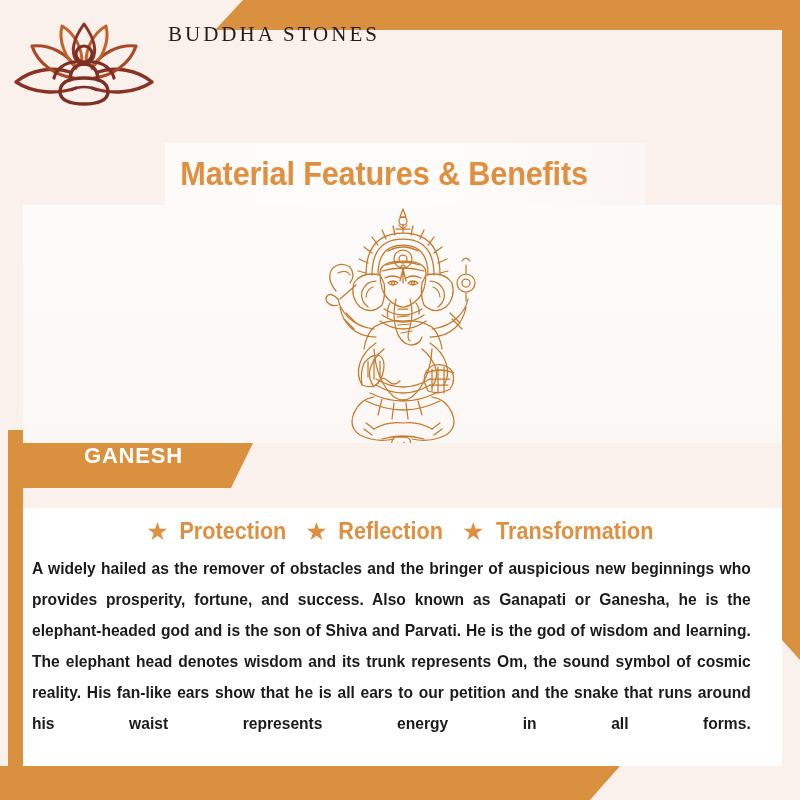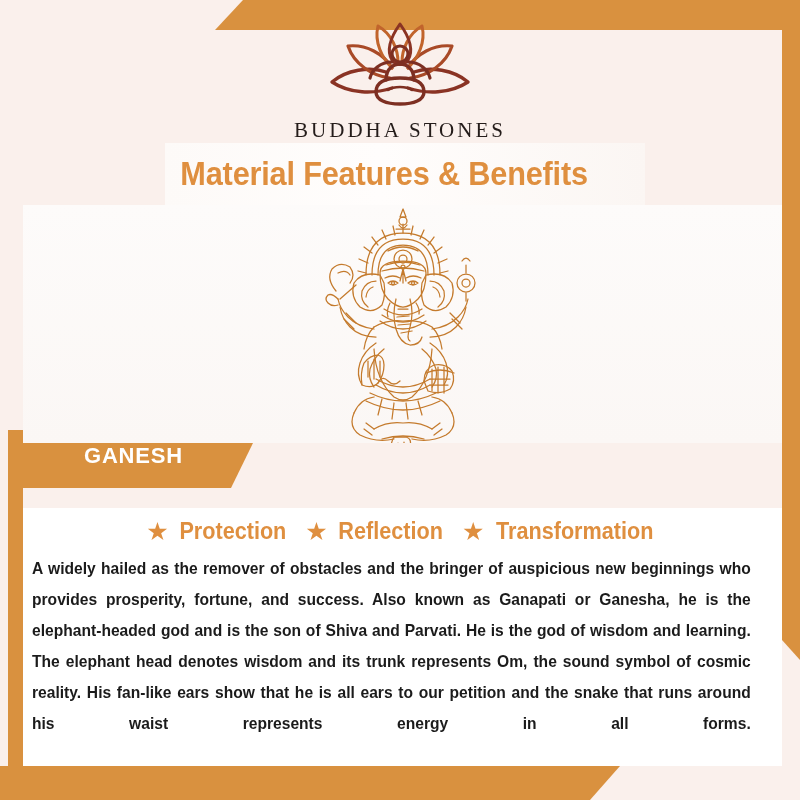--- a/index.html
+++ b/index.html
@@ -43,22 +43,21 @@
     left: 8px; top: 430px;
     width: 15px; height: 352px;
     background: #d9913f;
   }
 
   
   .logo-wrap {
     position: absolute;
     top: 18px; left: 0; width: 800px;
     display: flex;
-    flex-direction: column;
-    align-items: center;
+    flex-direction: row;
   }
   .logo-mark { width: 168px; height: 96px; display: block; }
   .logo-word {
     margin-top: 4px;
     font-family: "Liberation Serif", serif;
     font-size: 21px;
     letter-spacing: 3.0px;
     color: #241c1a;
     font-weight: 400;
   }

